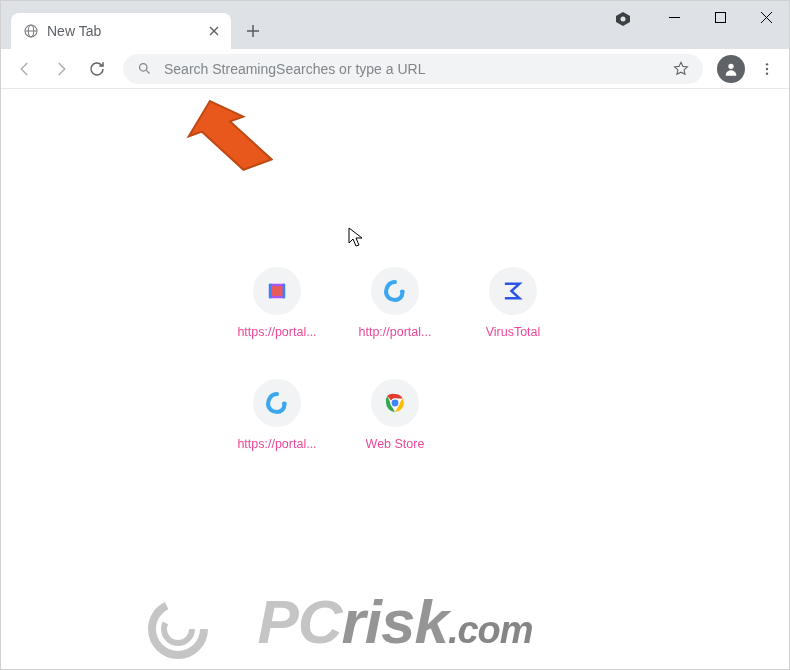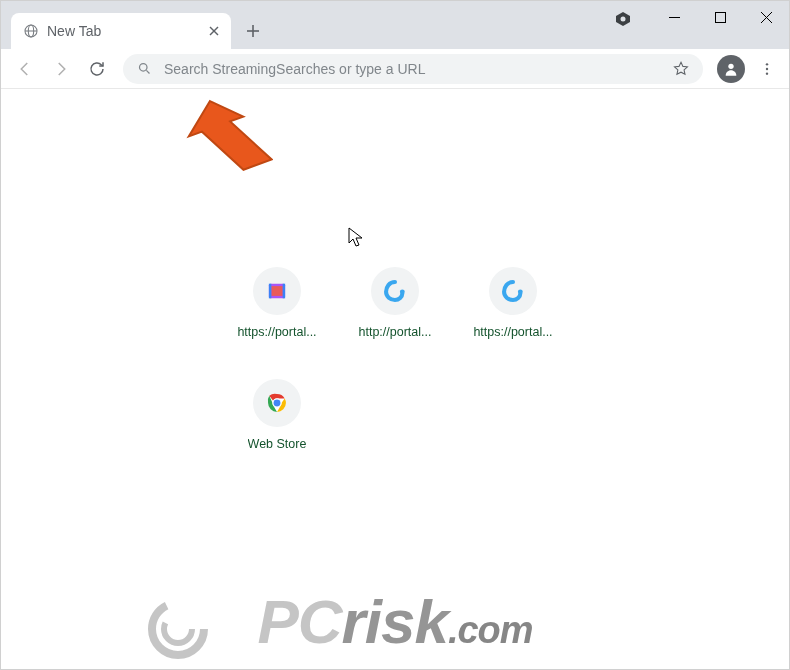--- a/index.html
+++ b/index.html
@@ -36,21 +36,21 @@
 .content { position: relative; height: calc(100% - 88px); background: #fff; }
 
 .arrow-annotation { position: absolute; left: 182px; top: 2px; z-index: 10; }
 
 .cursor-arrow { position: absolute; left: 347px; top: 138px; z-index: 5; }
 
 .shortcuts { position: absolute; top: 172px; left: 50%; transform: translateX(-50%); display: grid; grid-template-columns: repeat(3, 118px); grid-template-rows: repeat(2, 112px); gap: 0; }
 .shortcut { display: flex; flex-direction: column; align-items: center; cursor: pointer; padding-top: 6px; }
 .sc-icon { width: 48px; height: 48px; border-radius: 50%; background: #f1f3f4; display: flex; align-items: center; justify-content: center; margin-bottom: 10px; }
 .sc-icon svg { width: 26px; height: 26px; }
-.sc-label { font-size: 12.5px; color: #14532d; max-width: 100px; white-space: nowrap; overflow: hidden; text-overflow: ellipsis; text-align: left; }
+.sc-label { font-size: 12.5px; color: #ec4899; max-width: 100px; white-space: nowrap; overflow: hidden; text-overflow: ellipsis; text-align: left; }
 
 .watermark { position: absolute; bottom: 12px; left: 50%; transform: translateX(-50%); opacity: 0.9; }
 .watermark-text { font-size: 62px; font-weight: 700; font-style: italic; letter-spacing: -1px; font-family: Arial, sans-serif; margin-top: 32px; }
 .wm-pc { color: #bfbfbf; }
 .wm-risk { color: #8a8a8a; }
 .wm-dom { color: #7a7a7a; font-size: 38px; font-style: italic; }
 .wm-swirl { position: absolute; left: -42px; top: 8px; }
 </style>
 </head>
 <body>
@@ -185,20 +185,28 @@
     <div class="shortcut">
       <div class="sc-icon">
         <svg viewBox="0 0 32 32">
             <path d="M16 5 C9 5 5 11 5 17 C5 23 10 27 16 27 C21 27 25 23 25 19" fill="none" stroke="#3aa7ef" stroke-width="5" stroke-linecap="round"></path>
             <circle cx="25" cy="17" r="3" fill="#3aa7ef"></circle>
           </svg>
       </div>
       <div class="sc-label">http://portal...</div>
     </div>
 
+    <div class="shortcut">
+      <div class="sc-icon">
+        <svg viewBox="0 0 32 32">
+            <path d="M6 7 L24 7 L14 16 L24 25 L6 25" fill="none" stroke="#2a56e8" stroke-width="3" stroke-linejoin="miter"></path>
+          </svg>
+      </div>
+      <div class="sc-label">VirusTotal</div>
+    </div>
 
     <div class="shortcut">
       <div class="sc-icon">
         <svg viewBox="0 0 32 32">
             <path d="M16 5 C9 5 5 11 5 17 C5 23 10 27 16 27 C21 27 25 23 25 19" fill="none" stroke="#3aa7ef" stroke-width="5" stroke-linecap="round"></path>
             <circle cx="25" cy="17" r="3" fill="#3aa7ef"></circle>
           </svg>
       </div>
       <div class="sc-label">https://portal...</div>
     </div>

